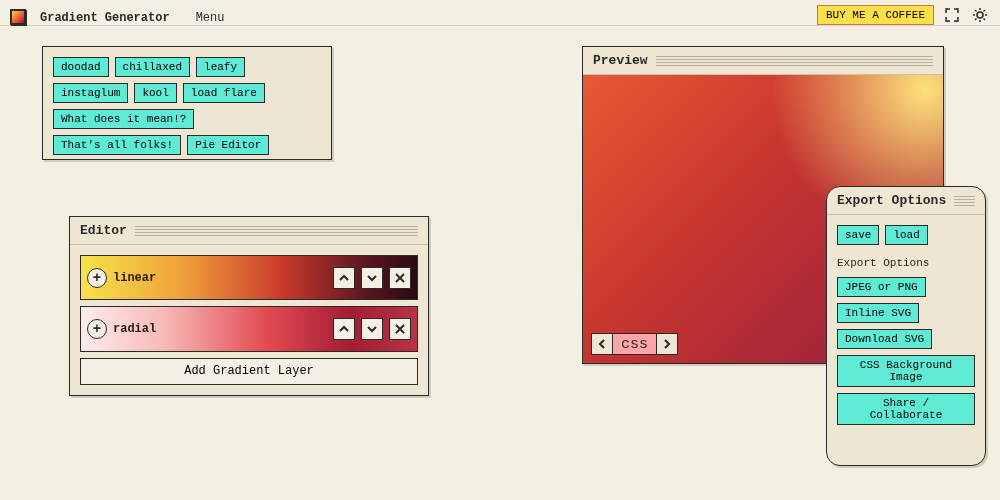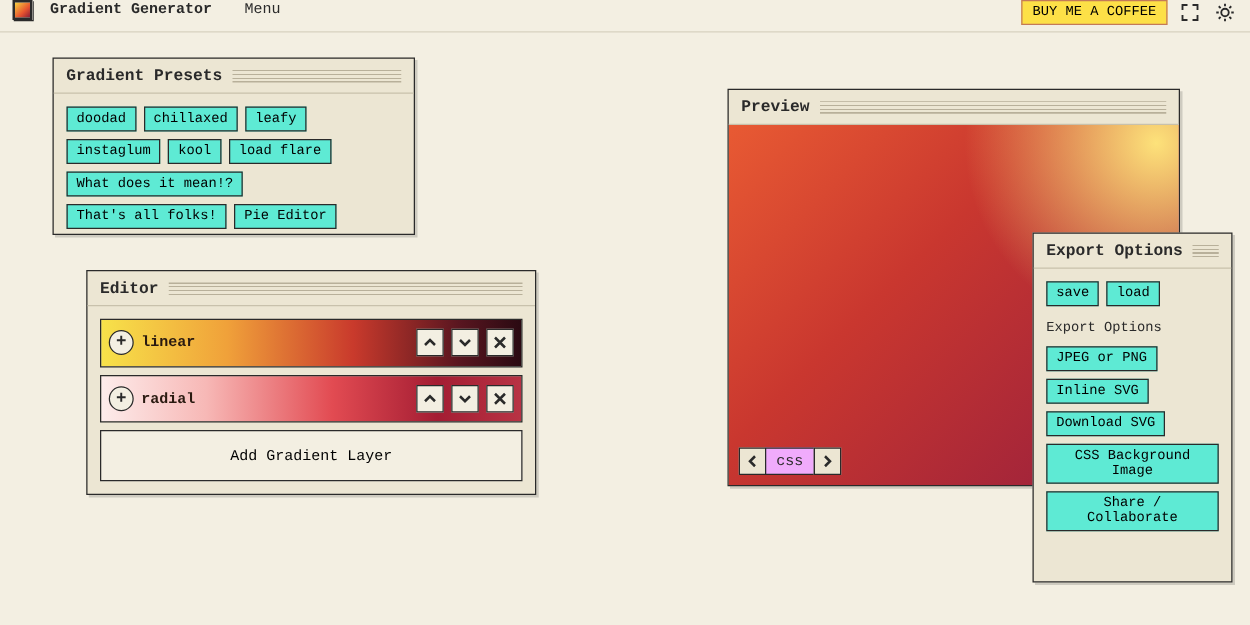--- a/index.html
+++ b/index.html
@@ -11,21 +11,21 @@
   width: 1000px;
   height: 500px;
   overflow: hidden;
   position: relative;
 }
 .topbar {
   height: 26px;
   background: #f3efe2;
   border-bottom: 1px solid #d8d2c0;
   display: flex;
-  align-items: flex-start;
+  align-items: flex-end;
   padding: 0 10px;
   gap: 14px;
 }
 .logo {
   width: 16px; height: 16px;
   background: linear-gradient(135deg, #f7d23e 0%, #e8542f 60%, #8a1d37 100%);
   border: 2px solid #2a2a2a;
   box-shadow: 1px 1px 0 #2a2a2a;
 }
 .topbar .title { font-weight: bold; }
@@ -117,50 +117,49 @@
   border: 1px solid #2a2a2a;
   display: flex; align-items: center; justify-content: center;
   cursor: pointer;
   font-family: inherit;
 }
 .sqbtn svg { width: 10px; height: 10px; stroke: #2a2a2a; fill: none; stroke-width: 2; }
 .addlayer {
   width: 100%;
   background: #f3efe2;
   border: 1px solid #2a2a2a;
-  padding: 10px;
   text-align: center;
   font-family: inherit;
   font-size: 12px;
   cursor: pointer;
 }
 
-#preview { left: 582px; top: 46px; width: 362px; margin-top: 25px; }
+#preview { left: 582px; top: 46px; width: 362px; }
 #preview .panel-body { padding: 0; height: 288px; display: block; position: relative; }
 .preview-canvas {
   width: 100%; height: 100%;
   background:
     radial-gradient(circle at 95% 5%, #fde27a 0%, rgba(253,226,122,0) 35%),
     linear-gradient(135deg, #e85a33 0%, #c9372f 40%, #941d3e 100%);
 }
 .preview-nav {
   position: absolute;
   left: 8px; bottom: 8px;
   display: flex; gap: 0;
 }
 .preview-nav .sqbtn { background: #ece6d3; }
 .preview-nav .cur {
   height: 22px; padding: 0 8px;
-  background: #f0abfc; border: 1px solid #2a2a2a;
+  background: #fca5a5; border: 1px solid #2a2a2a;
   display: flex; align-items: center;
-  font-size: 12px;
+  font-size: 15px;
 }
 .preview-nav > * + * { margin-left: -1px; }
 
-#export { left: 826px; top: 186px; width: 160px; }
+#export { left: 826px; top: 186px; width: 160px; border-radius: 14px; }
 #export .panel-body { flex-direction: column; align-items: flex-start; height: 250px; }
 .row { display: flex; gap: 6px; }
 .secthdr { font-size: 11px; margin: 6px 0 2px 0; }
 </style>
 </head>
 <body>
 
 <div class="topbar">
   <div class="logo"></div>
   <span class="title">Gradient Generator</span>
@@ -175,24 +174,20 @@
     <div class="iconbtn">
       <svg viewBox="0 0 16 16">
           <circle cx="8" cy="8" r="3"></circle>
           <path d="M8 1v2M8 13v2M1 8h2M13 8h2M3 3l1.5 1.5M11.5 11.5L13 13M13 3l-1.5 1.5M4.5 11.5L3 13"></path>
         </svg>
     </div>
   </div>
 </div>
 
 <div id="presets" class="panel">
-  <div class="panel-header">
-    <span class="t">Gradient Presets</span>
-    <div class="grip"></div>
-  </div>
   <div class="panel-body">
     <button class="chip">doodad</button>
     <button class="chip">chillaxed</button>
     <button class="chip">leafy</button>
     <button class="chip">instaglum</button>
     <button class="chip">kool</button>
     <button class="chip">load flare</button>
     <button class="chip">What does it mean!?</button>
     <button class="chip">That's all folks!</button>
     <button class="chip">Pie Editor</button>

